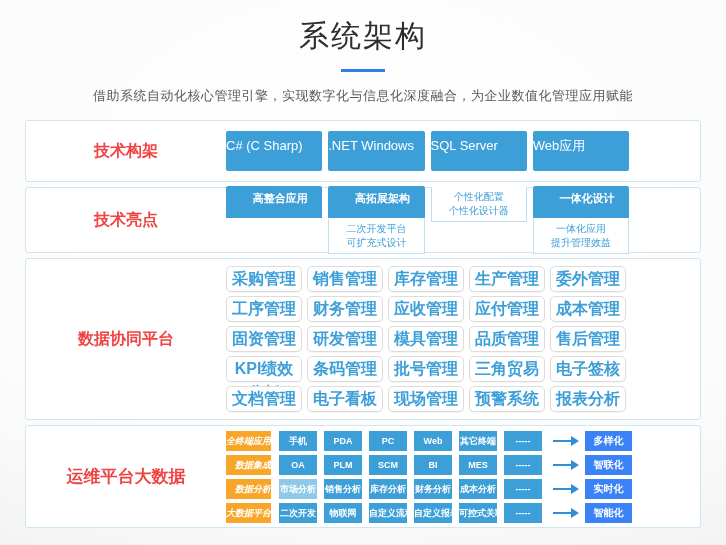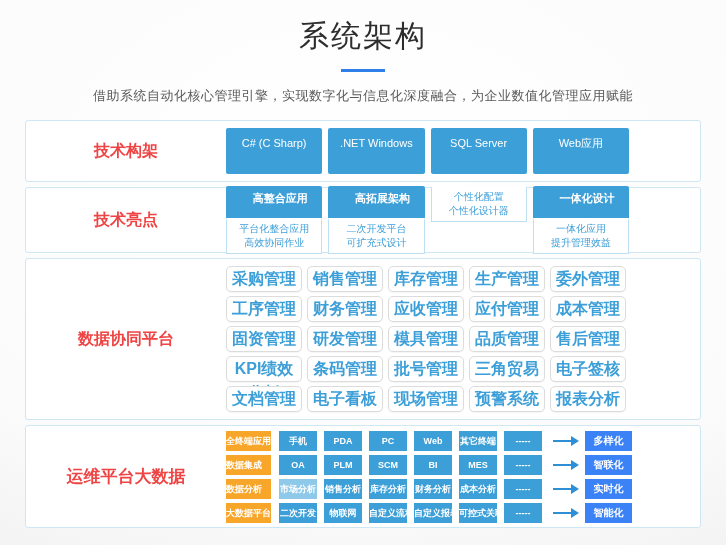--- a/index.html
+++ b/index.html
@@ -14,40 +14,40 @@
   .cards{position:absolute;top:120px;left:25px;width:676px;}
   .card{box-sizing:border-box;background:#fff;border:1px solid #cfe6f3;border-radius:3px;
     display:flex;align-items:center;margin-bottom:5px;}
   .card-label{width:200px;flex:0 0 200px;text-align:center;color:#ef4444;font-weight:bold;font-size:16px;}
   .card-tech{height:62px;}
   .card-hl{height:66px;}
   .card-dp{height:162px;}
   .card-bd{height:103px;}
   
   .tech-btns{display:flex;gap:6px;width:403px;}
-  .tech-btn{flex:1;height:46px;line-height:30px;text-align:center;background:#3d9fd8;color:#fff;
-    font-size:11px;border-radius:2px;}
+  .tech-btn{flex:1;height:40px;line-height:30px;text-align:left;background:#3d9fd8;color:#fff;
+    font-size:13px;border-radius:2px;}
   
   .hl-cols{display:flex;gap:6px;width:403px;}
   .hl-col{flex:1;}
   .hl-head{height:32px;line-height:24px;text-align:center;background:#3d9fd8;color:#fff;
     font-size:11px;font-weight:bold;border-radius:2px 2px 0 0;padding-left:12px;}
   .hl-body{border:1px solid #bfe0f2;border-top:2px solid #fff;background:#fff;text-align:center;
     padding:2px 0 3px;}
   .hl-line{font-size:10px;color:#3d9fd8;line-height:14px;}
   
   .dp-grid{display:grid;grid-template-columns:repeat(5,76px);column-gap:5px;row-gap:4px;width:400px;}
   .dp-chip{height:24px;line-height:24px;text-align:center;background:#fff;border:1px solid #dcdcdc;
     border-radius:5px;color:#3d9fd8;font-size:16px;font-weight:bold;box-shadow:0 1px 1px rgba(0,0,0,.04);}
   
   .bd-rows{padding-top:1px;}
   .bd-row{display:flex;align-items:center;height:20px;margin-bottom:4px;}
   .bd-row:last-child{margin-bottom:0;}
-  .bd-tag{width:45px;flex:0 0 45px;height:20px;line-height:20px;text-align:left;background:#f8a62a;
-    color:#fff;font-size:9px;font-weight:bold;margin-right:8px;}
+  .bd-tag{width:45px;flex:0 0 45px;height:20px;line-height:20px;text-align:right;background:#f8a62a;
+    color:#fff;font-size:9px;font-weight:bold;margin-right:8px;font-style:italic;}
   .bd-items{display:flex;gap:7px;}
   .bd-item{width:38px;height:20px;line-height:20px;text-align:center;background:#3d9fd8;color:#fff;
     font-size:9px;font-weight:bold;white-space:nowrap;overflow:hidden;}
   .bd-item.faded{background:#8ec9ea;}
   .arrow{position:relative;width:24px;height:2px;background:#2e8fd6;margin:0 8px 0 11px;flex:0 0 24px;}
   .arrow::after{content:'';position:absolute;right:-2px;top:-4px;width:0;height:0;
     border-left:8px solid #2e8fd6;border-top:5px solid transparent;border-bottom:5px solid transparent;}
   .bd-result{width:47px;flex:0 0 47px;height:20px;line-height:20px;text-align:center;background:#3b82f6;
     color:#fff;font-size:10px;font-weight:bold;}
 </style>
@@ -70,24 +70,20 @@
         <div class="tech-btn">SQL Server</div>
         <div class="tech-btn">Web应用</div>
       </div>
     </div>
 
     <div class="card card-hl">
       <div class="card-label">技术亮点</div>
       <div class="hl-cols">
         <div class="hl-col">
           <div class="hl-head">高整合应用</div>
-          <div class="hl-body">
-            <div class="hl-line">平台化整合应用</div>
-            <div class="hl-line">高效协同作业</div>
-          </div>
         </div>
         <div class="hl-col">
           <div class="hl-head">高拓展架构</div>
           <div class="hl-body">
             <div class="hl-line">二次开发平台</div>
             <div class="hl-line">可扩充式设计</div>
           </div>
         </div>
         <div class="hl-col">
           <div class="hl-body">

